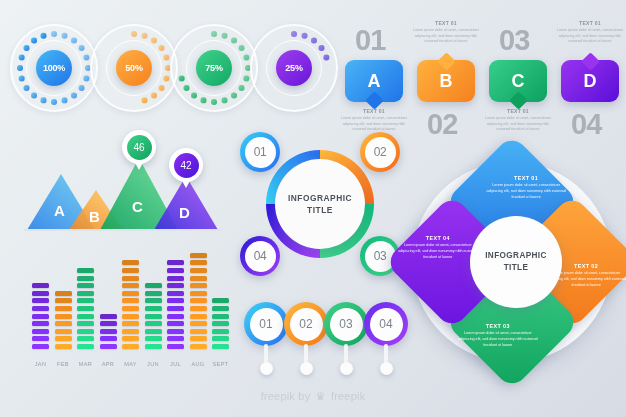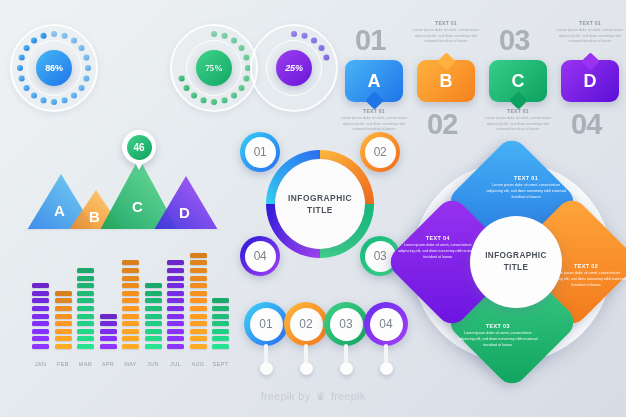--- a/index.html
+++ b/index.html
@@ -65,21 +65,21 @@
     display:flex; align-items:center; justify-content:center;
   }
   .pin::after {
     content:""; position:absolute; bottom:-6px; left:50%; margin-left:-5px;
     width:0;height:0; border-left:5px solid transparent;
     border-right:5px solid transparent; border-top:9px solid #fff;
   }
   .pin i {
     width:25px; height:25px; border-radius:50%; display:flex;
     align-items:center; justify-content:center; color:#fff;
-    font-size:10px; font-weight:bold; font-style:normal; z-index:1;
+    font-size:10px; font-weight:normal; font-style:normal; z-index:1;
   }
   .mtn-letter {
     position:absolute; color:#fff; font-size:15px; font-weight:bold;
   }
 
   
   .barchart { position:absolute; left:32px; top:262px; width:205px; height:105px; }
   .bcol { position:absolute; bottom:18px; width:17px; display:flex;
           flex-direction:column-reverse; gap:2.6px; }
   .bcol b { display:block; height:5px; border-radius:1.5px;
@@ -182,23 +182,40 @@
           <i style="transform: translate(-10.5066px, 32.3359px); background: linear-gradient(135deg, rgb(78, 200, 245), rgb(31, 111, 224)); opacity: 0.81;"></i>
           <i style="transform: translate(-19.9847px, 27.5066px); background: linear-gradient(135deg, rgb(78, 200, 245), rgb(31, 111, 224)); opacity: 0.83;"></i>
           <i style="transform: translate(-27.5066px, 19.9847px); background: linear-gradient(135deg, rgb(78, 200, 245), rgb(31, 111, 224)); opacity: 0.86;"></i>
           <i style="transform: translate(-32.3359px, 10.5066px); background: linear-gradient(135deg, rgb(78, 200, 245), rgb(31, 111, 224)); opacity: 0.88;"></i>
           <i style="transform: translate(-34px, 4.1638e-15px); background: linear-gradient(135deg, rgb(78, 200, 245), rgb(31, 111, 224)); opacity: 0.91;"></i>
           <i style="transform: translate(-32.3359px, -10.5066px); background: linear-gradient(135deg, rgb(78, 200, 245), rgb(31, 111, 224)); opacity: 0.93;"></i>
           <i style="transform: translate(-27.5066px, -19.9847px); background: linear-gradient(135deg, rgb(78, 200, 245), rgb(31, 111, 224)); opacity: 0.95;"></i>
           <i style="transform: translate(-19.9847px, -27.5066px); background: linear-gradient(135deg, rgb(78, 200, 245), rgb(31, 111, 224)); opacity: 0.98;"></i>
           <i style="transform: translate(-10.5066px, -32.3359px); background: linear-gradient(135deg, rgb(78, 200, 245), rgb(31, 111, 224)); opacity: 1;"></i>
         </div>
-        <div class="ring-core" style="background: linear-gradient(140deg, rgb(69, 184, 247), rgb(31, 116, 232));">86%</div>
-      </div>
-      <div class="ring-wrap" style="left: 160px; font-family: Liberation Serif, serif;">
+        <div class="ring-core" style="background: linear-gradient(140deg, rgb(69, 184, 247), rgb(31, 116, 232));">100%</div>
+      </div>
+      <div class="ring-wrap" style="left: 80px;">
+        <div class="ring-halo"></div>
+        <div class="ring-halo2"></div>
+        <div class="ring-dots">
+          <i style="transform: translate(2.0819e-15px, -34px); background: linear-gradient(135deg, rgb(255, 192, 77), rgb(242, 138, 26)); opacity: 0.55;"></i>
+          <i style="transform: translate(10.5066px, -32.3359px); background: linear-gradient(135deg, rgb(255, 192, 77), rgb(242, 138, 26)); opacity: 0.57;"></i>
+          <i style="transform: translate(19.9847px, -27.5066px); background: linear-gradient(135deg, rgb(255, 192, 77), rgb(242, 138, 26)); opacity: 0.6;"></i>
+          <i style="transform: translate(27.5066px, -19.9847px); background: linear-gradient(135deg, rgb(255, 192, 77), rgb(242, 138, 26)); opacity: 0.62;"></i>
+          <i style="transform: translate(32.3359px, -10.5066px); background: linear-gradient(135deg, rgb(255, 192, 77), rgb(242, 138, 26)); opacity: 0.64;"></i>
+          <i style="transform: translate(34px, 0px); background: linear-gradient(135deg, rgb(255, 192, 77), rgb(242, 138, 26)); opacity: 0.67;"></i>
+          <i style="transform: translate(32.3359px, 10.5066px); background: linear-gradient(135deg, rgb(255, 192, 77), rgb(242, 138, 26)); opacity: 0.69;"></i>
+          <i style="transform: translate(27.5066px, 19.9847px); background: linear-gradient(135deg, rgb(255, 192, 77), rgb(242, 138, 26)); opacity: 0.72;"></i>
+          <i style="transform: translate(19.9847px, 27.5066px); background: linear-gradient(135deg, rgb(255, 192, 77), rgb(242, 138, 26)); opacity: 0.74;"></i>
+          <i style="transform: translate(10.5066px, 32.3359px); background: linear-gradient(135deg, rgb(255, 192, 77), rgb(242, 138, 26)); opacity: 0.76;"></i>
+        </div>
+        <div class="ring-core" style="background: linear-gradient(140deg, rgb(255, 174, 66), rgb(245, 130, 31));">50%</div>
+      </div>
+      <div class="ring-wrap" style="left: 160px;">
         <div class="ring-halo"></div>
         <div class="ring-halo2"></div>
         <div class="ring-dots">
           <i style="transform: translate(2.0819e-15px, -34px); background: linear-gradient(135deg, rgb(79, 208, 127), rgb(15, 160, 94)); opacity: 0.55;"></i>
           <i style="transform: translate(10.5066px, -32.3359px); background: linear-gradient(135deg, rgb(79, 208, 127), rgb(15, 160, 94)); opacity: 0.57;"></i>
           <i style="transform: translate(19.9847px, -27.5066px); background: linear-gradient(135deg, rgb(79, 208, 127), rgb(15, 160, 94)); opacity: 0.6;"></i>
           <i style="transform: translate(27.5066px, -19.9847px); background: linear-gradient(135deg, rgb(79, 208, 127), rgb(15, 160, 94)); opacity: 0.62;"></i>
           <i style="transform: translate(32.3359px, -10.5066px); background: linear-gradient(135deg, rgb(79, 208, 127), rgb(15, 160, 94)); opacity: 0.64;"></i>
           <i style="transform: translate(34px, 0px); background: linear-gradient(135deg, rgb(79, 208, 127), rgb(15, 160, 94)); opacity: 0.67;"></i>
           <i style="transform: translate(32.3359px, 10.5066px); background: linear-gradient(135deg, rgb(79, 208, 127), rgb(15, 160, 94)); opacity: 0.69;"></i>
@@ -206,21 +223,21 @@
           <i style="transform: translate(19.9847px, 27.5066px); background: linear-gradient(135deg, rgb(79, 208, 127), rgb(15, 160, 94)); opacity: 0.74;"></i>
           <i style="transform: translate(10.5066px, 32.3359px); background: linear-gradient(135deg, rgb(79, 208, 127), rgb(15, 160, 94)); opacity: 0.76;"></i>
           <i style="transform: translate(2.0819e-15px, 34px); background: linear-gradient(135deg, rgb(79, 208, 127), rgb(15, 160, 94)); opacity: 0.79;"></i>
           <i style="transform: translate(-10.5066px, 32.3359px); background: linear-gradient(135deg, rgb(79, 208, 127), rgb(15, 160, 94)); opacity: 0.81;"></i>
           <i style="transform: translate(-19.9847px, 27.5066px); background: linear-gradient(135deg, rgb(79, 208, 127), rgb(15, 160, 94)); opacity: 0.83;"></i>
           <i style="transform: translate(-27.5066px, 19.9847px); background: linear-gradient(135deg, rgb(79, 208, 127), rgb(15, 160, 94)); opacity: 0.86;"></i>
           <i style="transform: translate(-32.3359px, 10.5066px); background: linear-gradient(135deg, rgb(79, 208, 127), rgb(15, 160, 94)); opacity: 0.88;"></i>
         </div>
         <div class="ring-core" style="background: linear-gradient(140deg, rgb(63, 210, 137), rgb(18, 168, 102));">75%</div>
       </div>
-      <div class="ring-wrap" style="left: 240px; font-style: italic;">
+      <div class="ring-wrap" style="left: 240px;">
         <div class="ring-halo"></div>
         <div class="ring-halo2"></div>
         <div class="ring-dots">
           <i style="transform: translate(2.0819e-15px, -34px); background: linear-gradient(135deg, rgb(123, 60, 240), rgb(42, 20, 200)); opacity: 0.55;"></i>
           <i style="transform: translate(10.5066px, -32.3359px); background: linear-gradient(135deg, rgb(123, 60, 240), rgb(42, 20, 200)); opacity: 0.57;"></i>
           <i style="transform: translate(19.9847px, -27.5066px); background: linear-gradient(135deg, rgb(123, 60, 240), rgb(42, 20, 200)); opacity: 0.6;"></i>
           <i style="transform: translate(27.5066px, -19.9847px); background: linear-gradient(135deg, rgb(123, 60, 240), rgb(42, 20, 200)); opacity: 0.62;"></i>
           <i style="transform: translate(32.3359px, -10.5066px); background: linear-gradient(135deg, rgb(123, 60, 240), rgb(42, 20, 200)); opacity: 0.64;"></i>
         </div>
         <div class="ring-core" style="background: linear-gradient(140deg, rgb(157, 62, 240), rgb(106, 23, 216));">25%</div>
@@ -279,20 +296,23 @@
       <polygon points="86,102 125,30 164,102" fill="url(#mg2)" opacity=".93"></polygon>
       <polygon points="140,102 172,48 204,102" fill="url(#mg3)" opacity=".93"></polygon>
       <rect x="10" y="101" width="197" height="2" fill="#dfe3ea"></rect>
     </svg>
       <div class="mtn-letter" style="left: 40px; top: 74px;">A</div>
       <div class="mtn-letter" style="left: 75px; top: 80px;">B</div>
       <div class="pin" style="left: 108px; top: 2px;">
         <i style="background:linear-gradient(140deg,#3fd08a,#10a35e)">46</i>
       </div>
       <div class="mtn-letter" style="left: 118px; top: 70px;">C</div>
+      <div class="pin" style="left: 155px; top: 20px;">
+        <i style="background:linear-gradient(140deg,#8a2ef0,#4a14d8)">42</i>
+      </div>
       <div class="mtn-letter" style="left: 165px; top: 76px;">D</div>
     </div>
 
   <div class="barchart">
       <div class="bcol" style="left: 0px;">
         <b style="background: rgb(122, 44, 232); filter: brightness(1.18);"></b>
         <b style="background: rgb(122, 44, 232); filter: brightness(1.14);"></b>
         <b style="background: rgb(122, 44, 232); filter: brightness(1.1);"></b>
         <b style="background: rgb(122, 44, 232); filter: brightness(1.07);"></b>
         <b style="background: rgb(122, 44, 232); filter: brightness(1.03);"></b>

